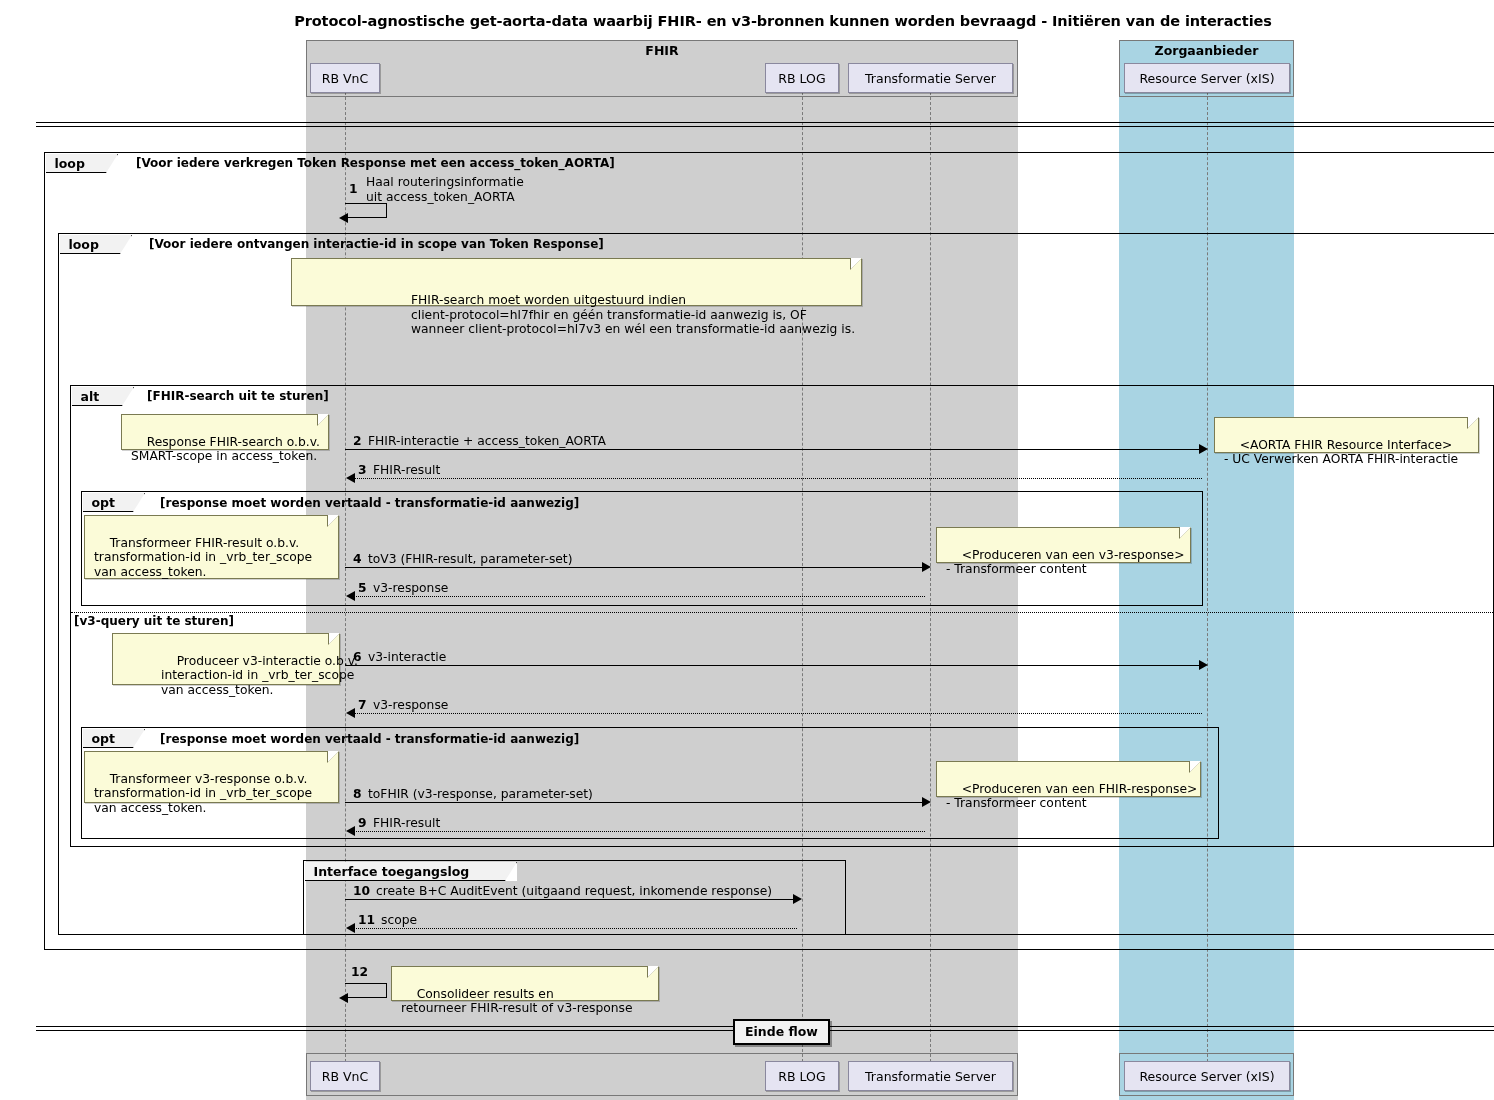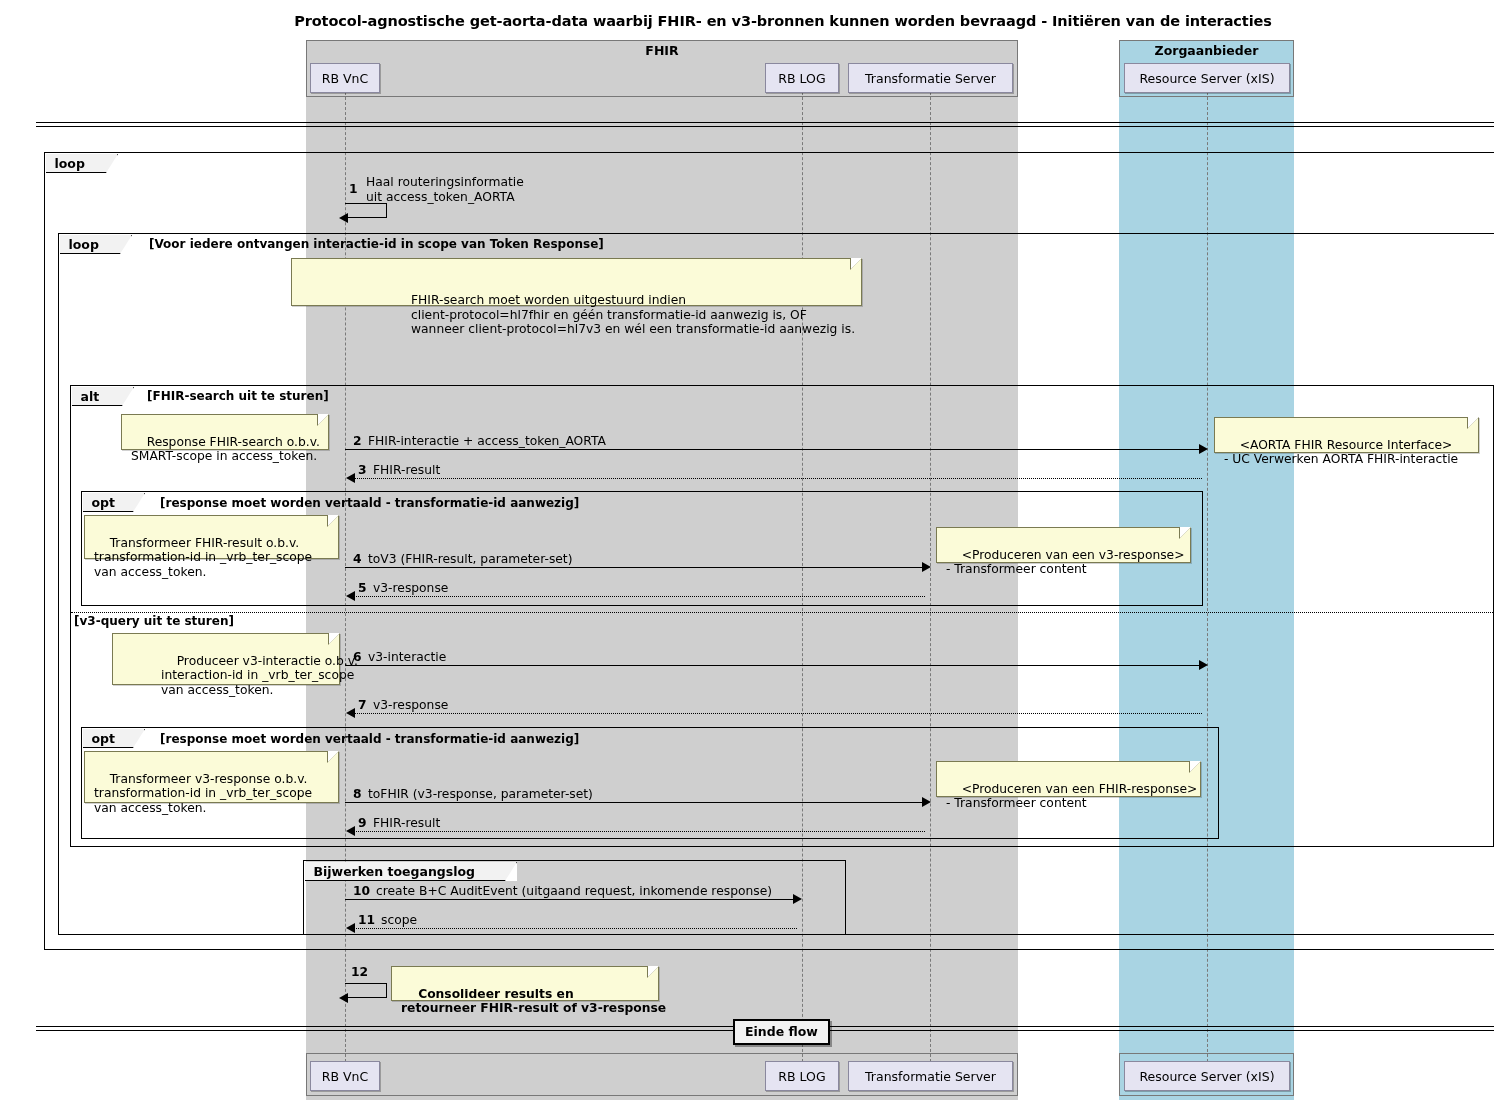--- a/index.html
+++ b/index.html
@@ -179,20 +179,21 @@
     <span>Transformatie Server</span>
   </div>
   <div class="actor" style="left:1088px;top:1061px;width:166px;">
     <span>Resource Server (xIS)</span>
   </div>
 
   <div class="divider" style="top:122px;"></div>
 
   <div class="frag" style="left:8px;top:152px;width:1472px;height:798px;"></div>
   <div class="frag-tab" style="left:9.5px;top:153.5px;width:72px;">loop</div>
+  <div class="frag-guard" style="left:100px;top:156px;">[Voor iedere verkregen Token Response met een access_token_AORTA]</div>
 
   <div class="msg-label" style="left:330px;top:175px;">Haal routeringsinformatie</div>
   <div class="msg-label" style="left:330px;top:190px;">uit access_token_AORTA</div>
   <div class="msg-label msg-num" style="left:313px;top:182px;">1</div>
   <div class="self-msg" style="left:309px;top:203px;width:42px;height:15px;"></div>
   <div class="arrow-l" style="left:303px;top:213px;"></div>
 
   <div class="frag" style="left:22px;top:233px;width:1446px;height:702px;"></div>
   <div class="frag-tab" style="left:23.5px;top:234.5px;width:72px;">loop</div>
   <div class="frag-guard" style="left:113px;top:237px;">[Voor iedere ontvangen interactie-id in scope van Token Response]</div>
@@ -225,21 +226,21 @@
 
   <div class="msg-line dotted" style="left:314px;top:478px;width:852px;"></div>
   <div class="arrow-l" style="left:310px;top:473px;"></div>
   <div class="msg-label msg-num" style="left:322px;top:463px;">3</div>
   <div class="msg-label" style="left:337px;top:463px;">FHIR-result</div>
 
   <div class="frag" style="left:45px;top:491px;width:1122px;height:115px;"></div>
   <div class="frag-tab" style="left:46.5px;top:492.5px;width:62px;">opt</div>
   <div class="frag-guard" style="left:124px;top:496px;">[response  moet worden vertaald - transformatie-id aanwezig]</div>
 
-  <div class="note" style="left:48px;top:515px;width:255px;height:44px;">
+  <div class="note" style="left:48px;top:515px;width:255px;height:64px;">
     <span class="note-inner">Transformeer FHIR-result o.b.v.
 transformation-id in _vrb_ter_scope
 van access_token.</span>
   </div>
 
   <div class="note" style="left:900px;top:527px;width:255px;height:36px;">
     <span class="note-inner">&lt;Produceren van een v3-response&gt;
 - Transformeer content</span>
   </div>
 
@@ -291,37 +292,37 @@
   <div class="arrow-r" style="left:886px;top:797px;"></div>
   <div class="msg-label msg-num" style="left:317px;top:787px;">8</div>
   <div class="msg-label" style="left:332px;top:787px;">toFHIR (v3-response, parameter-set)</div>
 
   <div class="msg-line dotted" style="left:314px;top:831px;width:575px;"></div>
   <div class="arrow-l" style="left:310px;top:826px;"></div>
   <div class="msg-label msg-num" style="left:322px;top:816px;">9</div>
   <div class="msg-label" style="left:337px;top:816px;">FHIR-result</div>
 
   <div class="frag" style="left:267px;top:860px;width:543px;height:75px;"></div>
-  <div class="frag-tab" style="left:268.5px;top:861.5px;width:212px;">Bijwerken toegangslog</div>
+  <div class="frag-tab" style="left:268.5px;top:861.5px;width:212px;">Interface toegangslog</div>
 
   <div class="msg-line" style="left:309px;top:899px;width:450px;"></div>
   <div class="arrow-r" style="left:757px;top:894px;"></div>
   <div class="msg-label msg-num" style="left:317px;top:884px;">10</div>
   <div class="msg-label" style="left:340px;top:884px;">create B+C AuditEvent (uitgaand request, inkomende response)</div>
 
   <div class="msg-line dotted" style="left:314px;top:928px;width:447px;"></div>
   <div class="arrow-l" style="left:310px;top:923px;"></div>
   <div class="msg-label msg-num" style="left:322px;top:913px;">11</div>
   <div class="msg-label" style="left:345px;top:913px;">scope</div>
 
   <div class="msg-label msg-num" style="left:315px;top:965px;">12</div>
   <div class="self-msg" style="left:309px;top:983px;width:42px;height:15px;"></div>
   <div class="arrow-l" style="left:303px;top:993px;"></div>
 
-  <div class="note" style="left:355px;top:966px;width:268px;height:35px;font-weight:bold;">
+  <div class="note" style="left:355px;top:966px;width:268px;height:35px;">
     <span class="note-inner">Consolideer results en
 retourneer FHIR-result of v3-response</span>
   </div>
 
   <div class="divider" style="top:1026px;"></div>
   <div class="divider-label" style="left:697px;top:1019px;">Einde flow</div>
 
 </div>
 
 </body></html>

